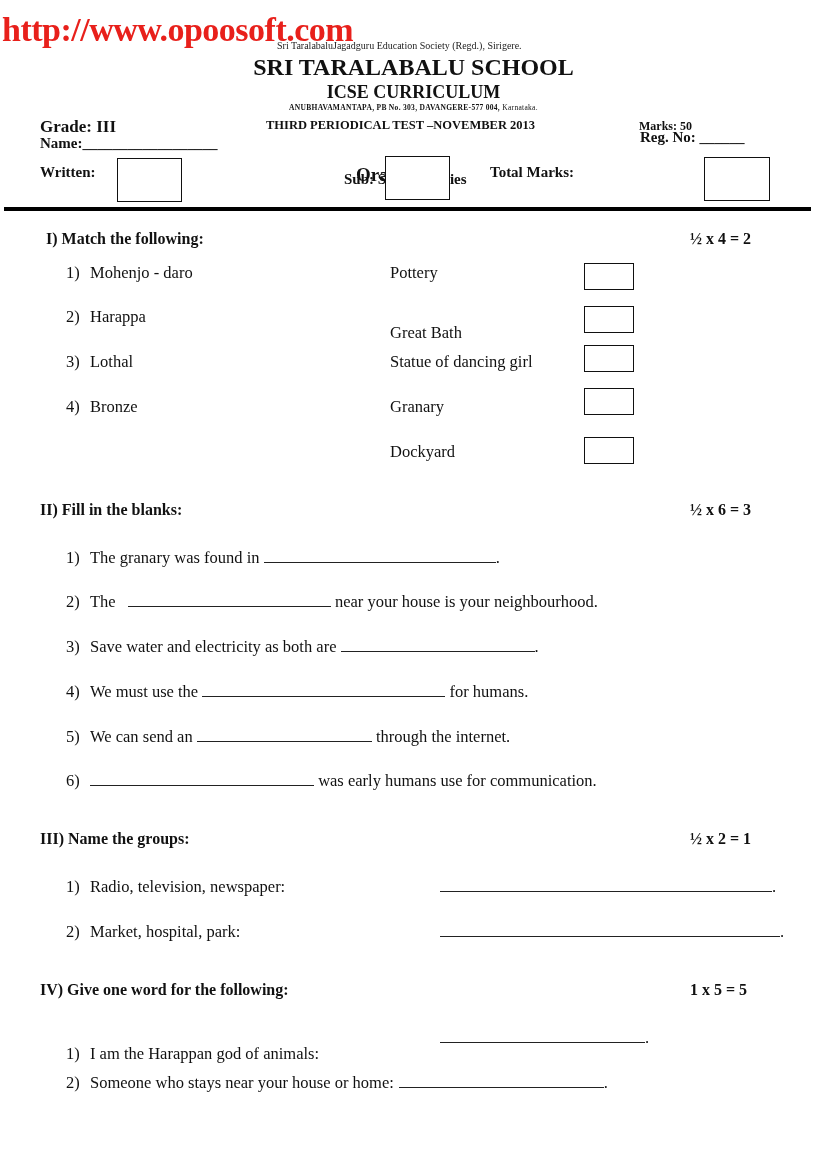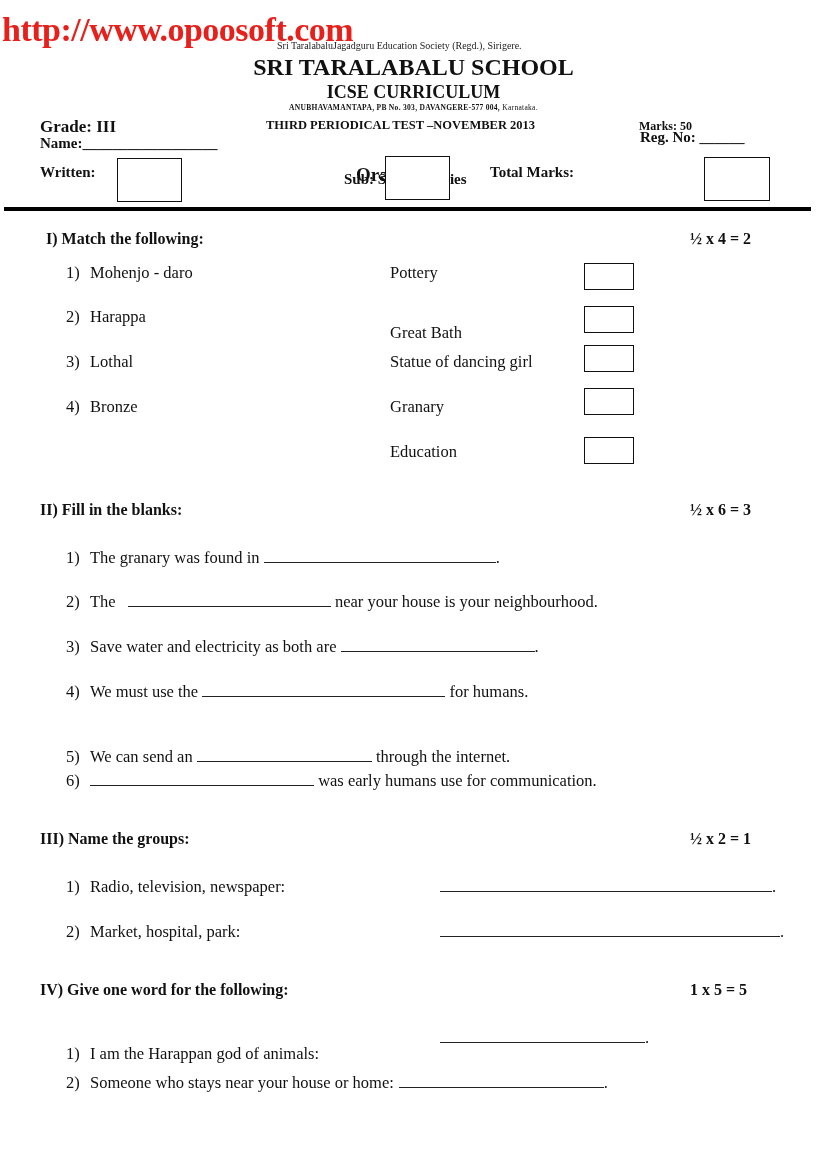--- a/index.html
+++ b/index.html
@@ -61,36 +61,36 @@
 
 <div class="abs q" style="left:66px; top:263px;"><span class="num">1)</span><span>Mohenjo - daro</span></div>
 <div class="abs q" style="left:66px; top:307px;"><span class="num">2)</span><span>Harappa</span></div>
 <div class="abs q" style="left:66px; top:352px;"><span class="num">3)</span><span>Lothal</span></div>
 <div class="abs q" style="left:66px; top:397px;"><span class="num">4)</span><span>Bronze</span></div>
 
 <div class="abs q" style="left:390px; top:263px;">Pottery</div>
 <div class="abs q" style="left:390px; top:323px;">Great Bath</div>
 <div class="abs q" style="left:390px; top:352px;">Statue of dancing girl</div>
 <div class="abs q" style="left:390px; top:397px;">Granary</div>
-<div class="abs q" style="left:390px; top:442px;">Education</div>
+<div class="abs q" style="left:390px; top:442px;">Dockyard</div>
 
 <div class="box" style="left:584px; top:263px; width:48px; height:25px;"></div>
 <div class="box" style="left:584px; top:306px; width:48px; height:25px;"></div>
 <div class="box" style="left:584px; top:345px; width:48px; height:25px;"></div>
 <div class="box" style="left:584px; top:388px; width:48px; height:25px;"></div>
 <div class="box" style="left:584px; top:437px; width:48px; height:25px;"></div>
 
 <div class="abs sec-title" style="left:40px; top:501px;">II) Fill in the blanks:</div>
 <div class="abs marks" style="left:690px; top:501px;">½ x 6 = 3</div>
 
 <div class="abs q" style="left:66px; top:548px;"><span class="num">1)</span><span>The granary was found in </span><span class="blank" style="width:232px;"></span><span>.</span></div>
 <div class="abs q" style="left:66px; top:592px;"><span class="num">2)</span><span>The </span><span style="display:inline-block;width:8px;"></span><span class="blank" style="width:203px;"></span><span> near your house is your neighbourhood.</span></div>
 <div class="abs q" style="left:66px; top:637px;"><span class="num">3)</span><span>Save water and electricity as both are </span><span class="blank" style="width:194px;"></span><span>.</span></div>
 <div class="abs q" style="left:66px; top:682px;"><span class="num">4)</span><span>We must use the </span><span class="blank" style="width:243px;"></span><span> for humans.</span></div>
-<div class="abs q" style="left:66px; top:727px;margin-top:20px;"><span class="num">5)</span><span>We can send an </span><span class="blank" style="width:175px;"></span><span> through the internet.</span></div>
+<div class="abs q" style="left:66px; top:727px;"><span class="num">5)</span><span>We can send an </span><span class="blank" style="width:175px;"></span><span> through the internet.</span></div>
 <div class="abs q" style="left:66px; top:771px;"><span class="num">6)</span><span></span><span class="blank" style="width:224px;"></span><span> was early humans use for communication.</span></div>
 
 <div class="abs sec-title" style="left:40px; top:830px;">III) Name the groups:</div>
 <div class="abs marks" style="left:690px; top:830px;">½ x 2 = 1</div>
 
 <div class="abs q" style="left:66px; top:877px;"><span class="num">1)</span><span>Radio, television, newspaper:</span></div>
 <div class="abs q" style="left:440px; top:877px;"><span class="blank" style="width:332px;"></span><span>.</span></div>
 <div class="abs q" style="left:66px; top:922px;"><span class="num">2)</span><span>Market, hospital, park:</span></div>
 <div class="abs q" style="left:440px; top:922px;"><span class="blank" style="width:340px;"></span><span>.</span></div>
 

